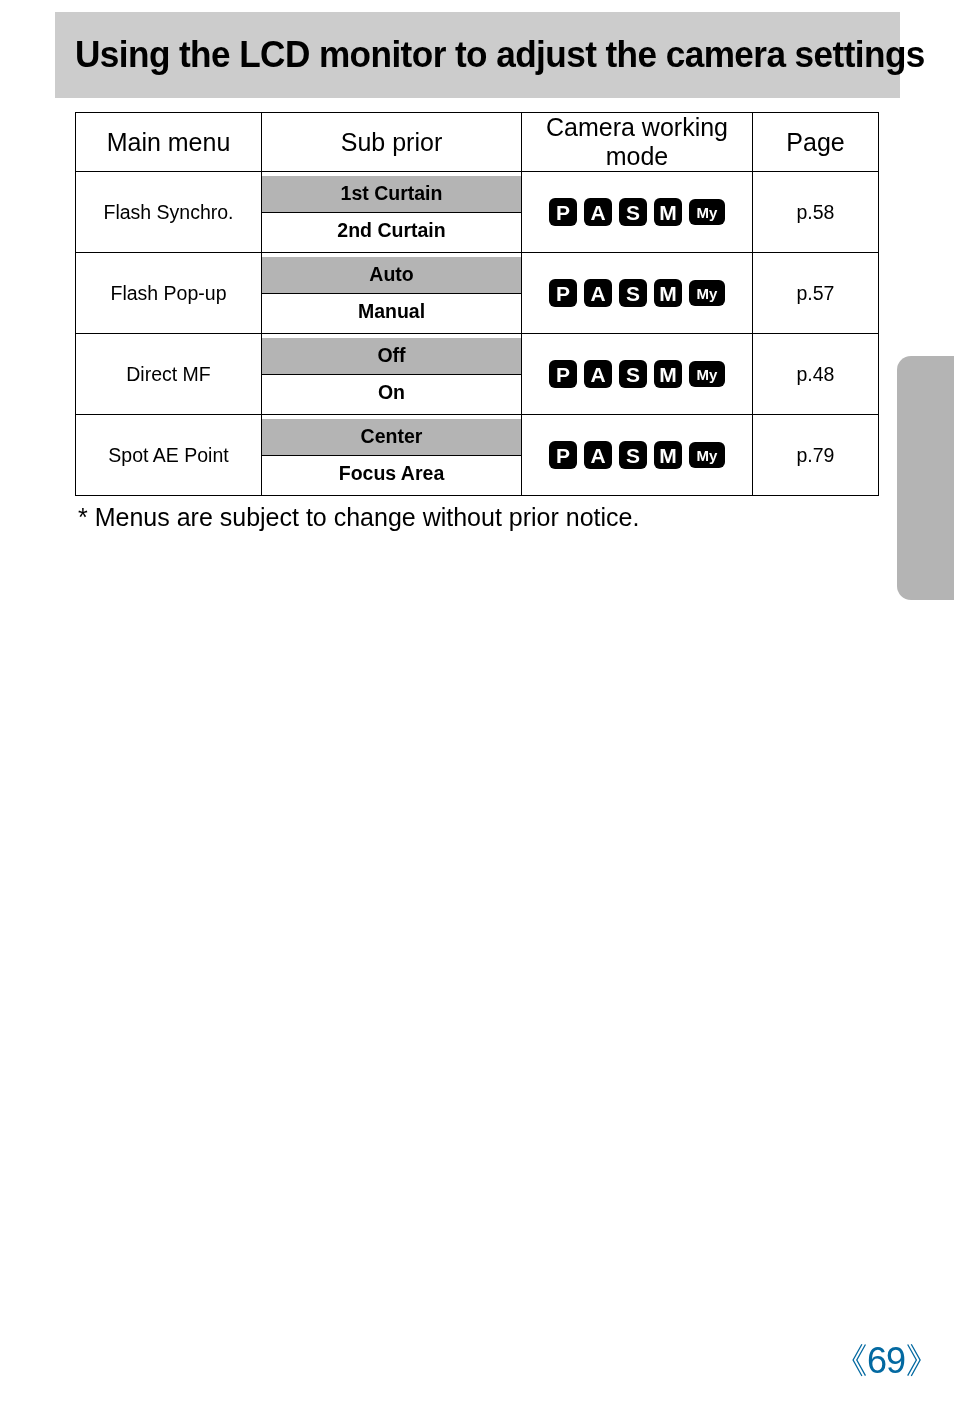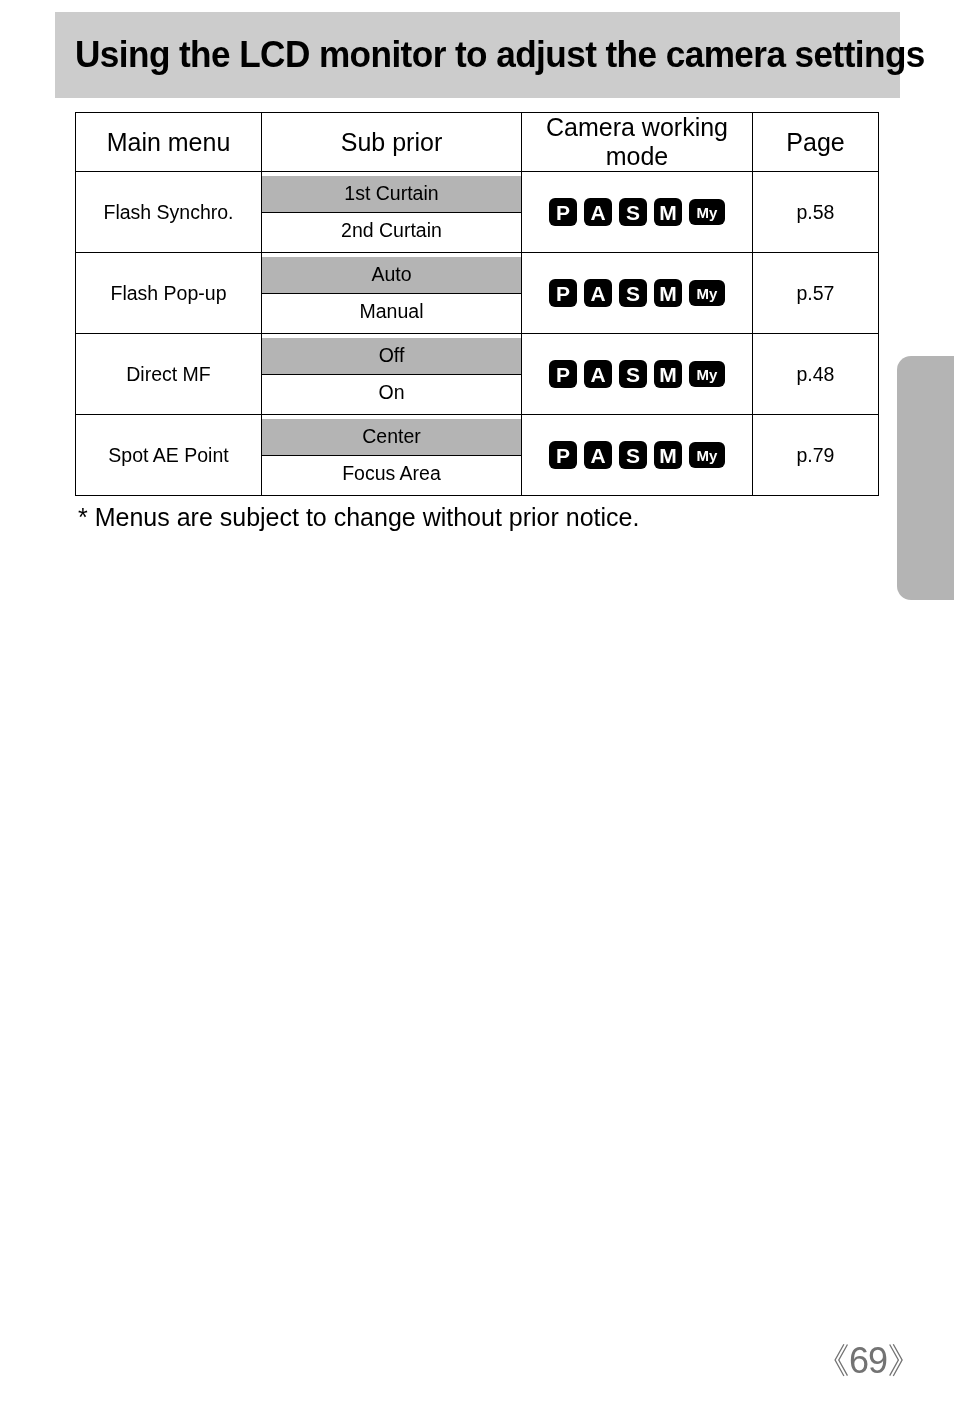--- a/index.html
+++ b/index.html
@@ -96,20 +96,21 @@
 
   
   td.sub-cell {
     padding: 0;
     border: 1.6px solid #000000;
   }
   .sub-stack {
     display: flex;
     flex-direction: column;
     height: 72px;
+    font-weight: bold;
   }
   .sub-item {
     flex: 1 1 50%;
     display: flex;
     align-items: center;
     justify-content: center;
     font-size: 19.5px;
     line-height: 1;
   }
   .sub-item.shaded {
@@ -155,24 +156,24 @@
     left: 78px;
     top: 503px;
     font-size: 25px;
     color: #000000;
     white-space: nowrap;
   }
 
   
   .page-number {
     position: absolute;
-    left: 814px;
+    left: 832px;
     top: 1337px;
     font-size: 36px;
-    color: #737373;
+    color: #0369a1;
     letter-spacing: -1px;
     white-space: nowrap;
   }
 </style>
 </head>
 <body>
 
 <div class="header-banner">
   <div class="header-title">Using the LCD monitor to adjust the camera settings</div>
 </div>

